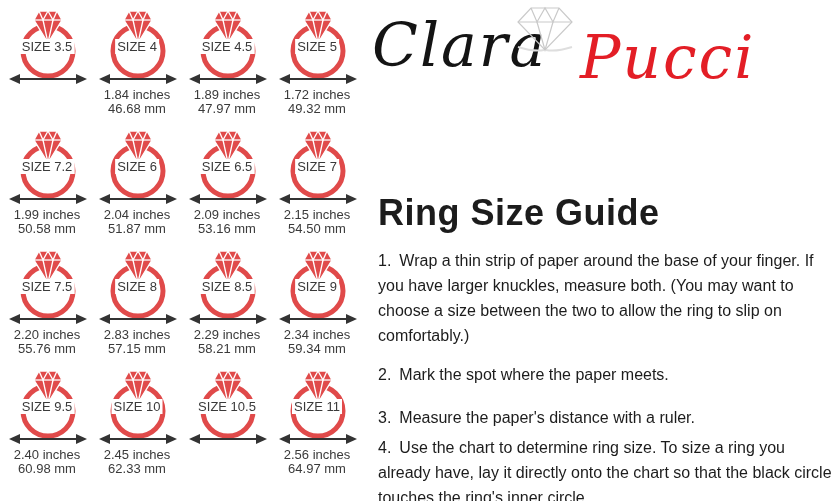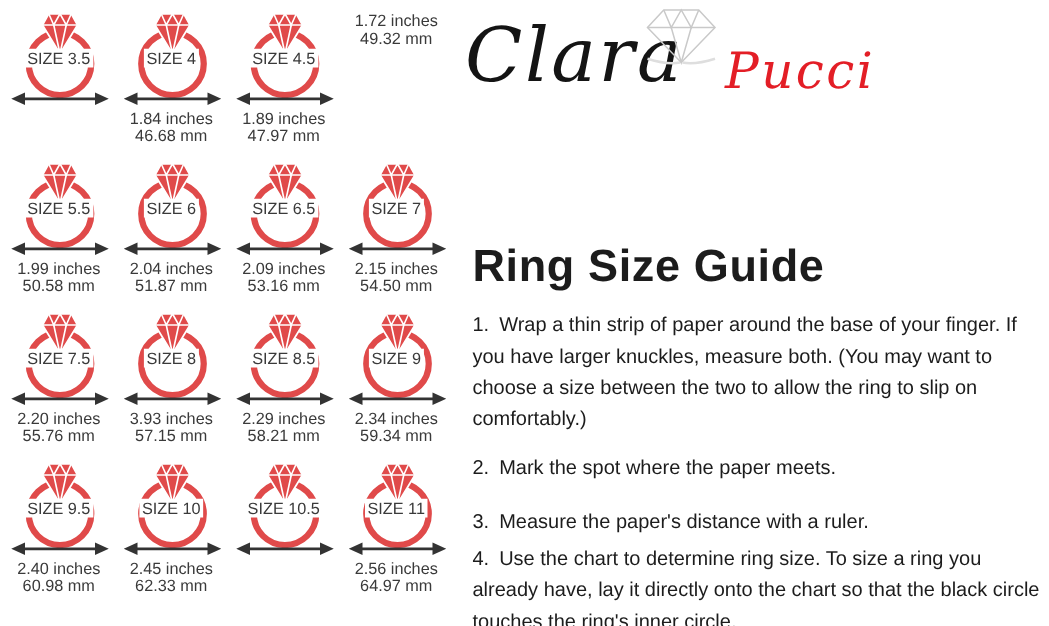--- a/index.html
+++ b/index.html
@@ -71,21 +71,21 @@
   }
   .logo-diamond{position:absolute;left:148px;top:2px;}
   .logo-diamond path, .logo-diamond polyline, .logo-diamond line{
     fill:none;stroke:var(--diamond-gray);stroke-width:1.2px;
   }
   .logo-diamond .wing{stroke:#DEDEDE;stroke-width:2px;}
   .logo-second{
     position:absolute;left:214px;top:22px;
     font-family:"DejaVu Serif", serif;
     font-style:italic;
-    font-size:40px;line-height:70px;
+    font-size:60px;line-height:70px;
     color:var(--logo-red);
     letter-spacing:2px;
   }
   .guide-title{
     position:absolute;left:12px;top:192px;
     font-size:36px;font-weight:700;
     color:var(--text-dark);
     letter-spacing:0.5px;
   }
   .instructions{position:absolute;left:12px;top:248px;width:458px;}
@@ -168,20 +168,37 @@
       </svg>
       <span class="size-label">SIZE 4.5</span>
     </div>
     <div class="measure">
       <div>1.89 inches</div>
       <div>47.97 mm</div>
     </div>
   </div>
 
   <div class="cell">
+    <div class="ring-wrap">
+      <svg width="90" height="78" viewBox="0 0 90 78">
+        <circle class="band" cx="46" cy="43" r="25"></circle>
+        <g class="gem" transform="translate(31,2)">
+          <polygon class="gem-body" points="6,1 24,1 29,10 15,33 1,10"></polygon>
+          <polyline class="facet" points="1,10 29,10"></polyline>
+          <polyline class="facet" points="6,1 10,10 15,1 20,10 24,1"></polyline>
+          <polyline class="facet" points="10,10 15,33 20,10"></polyline>
+        </g>
+        <g class="arrow">
+          <line x1="15" y1="71" x2="77" y2="71"></line>
+          <polygon points="7,71 18,66 18,76"></polygon>
+          <polygon points="85,71 74,66 74,76"></polygon>
+        </g>
+      </svg>
+      <span class="size-label">SIZE 5</span>
+    </div>
     <div class="measure">
       <div>1.72 inches</div>
       <div>49.32 mm</div>
     </div>
   </div>
 
   <div class="cell">
     <div class="ring-wrap">
       <svg width="90" height="78" viewBox="0 0 90 78">
         <circle class="band" cx="46" cy="43" r="25"></circle>
@@ -190,21 +207,21 @@
           <polyline class="facet" points="1,10 29,10"></polyline>
           <polyline class="facet" points="6,1 10,10 15,1 20,10 24,1"></polyline>
           <polyline class="facet" points="10,10 15,33 20,10"></polyline>
         </g>
         <g class="arrow">
           <line x1="15" y1="71" x2="77" y2="71"></line>
           <polygon points="7,71 18,66 18,76"></polygon>
           <polygon points="85,71 74,66 74,76"></polygon>
         </g>
       </svg>
-      <span class="size-label">SIZE 5.5</span>
+      <span class="size-label">SIZE 7.2</span>
     </div>
     <div class="measure">
       <div>1.99 inches</div>
       <div>50.58 mm</div>
     </div>
   </div>
 
   <div class="cell">
     <div class="ring-wrap">
       <svg width="90" height="78" viewBox="0 0 90 78">
@@ -313,21 +330,21 @@
         </g>
         <g class="arrow">
           <line x1="15" y1="71" x2="77" y2="71"></line>
           <polygon points="7,71 18,66 18,76"></polygon>
           <polygon points="85,71 74,66 74,76"></polygon>
         </g>
       </svg>
       <span class="size-label">SIZE 8</span>
     </div>
     <div class="measure">
-      <div>3.93 inches</div>
+      <div>2.83 inches</div>
       <div>57.15 mm</div>
     </div>
   </div>
 
   <div class="cell">
     <div class="ring-wrap">
       <svg width="90" height="78" viewBox="0 0 90 78">
         <circle class="band" cx="46" cy="43" r="25"></circle>
         <g class="gem" transform="translate(31,2)">
           <polygon class="gem-body" points="6,1 24,1 29,10 15,33 1,10"></polygon>

